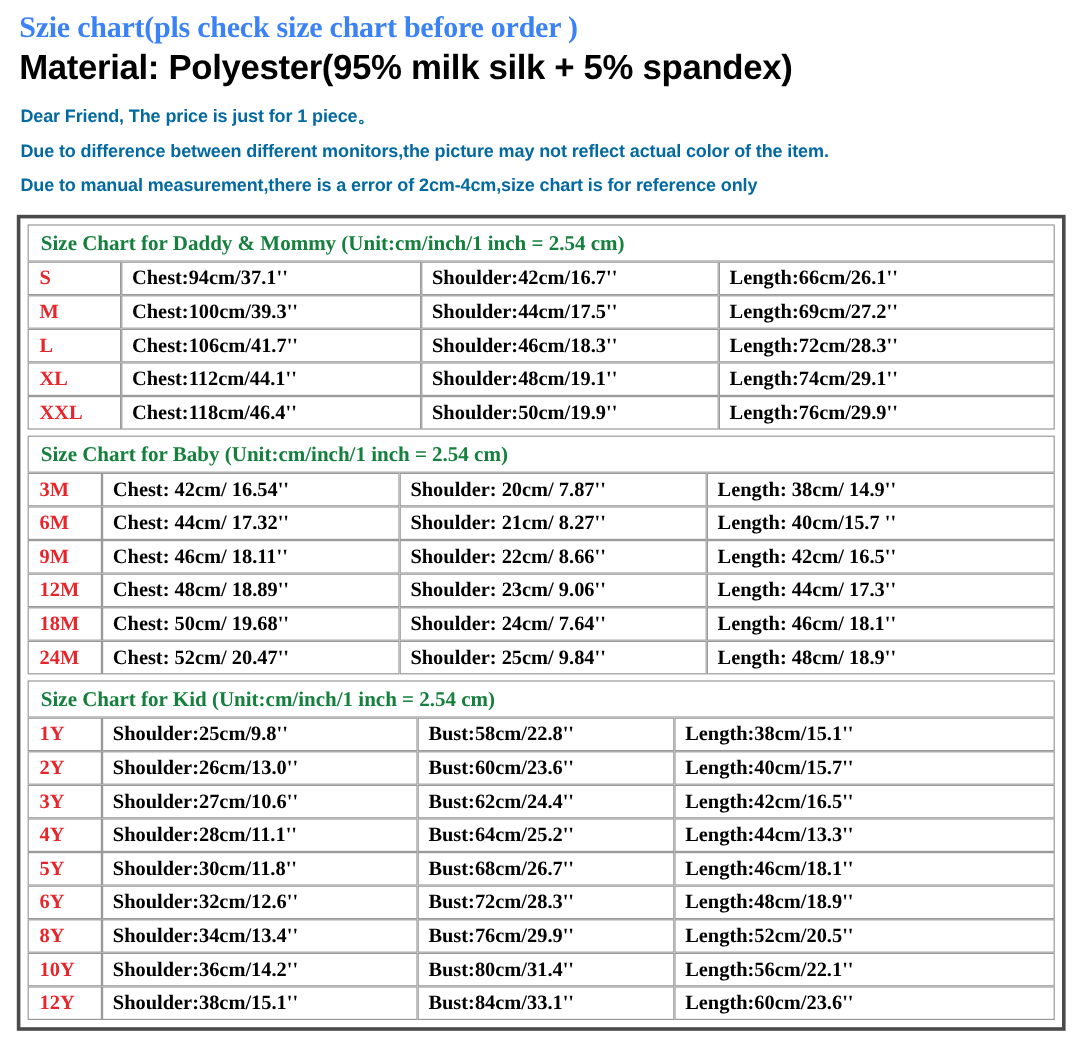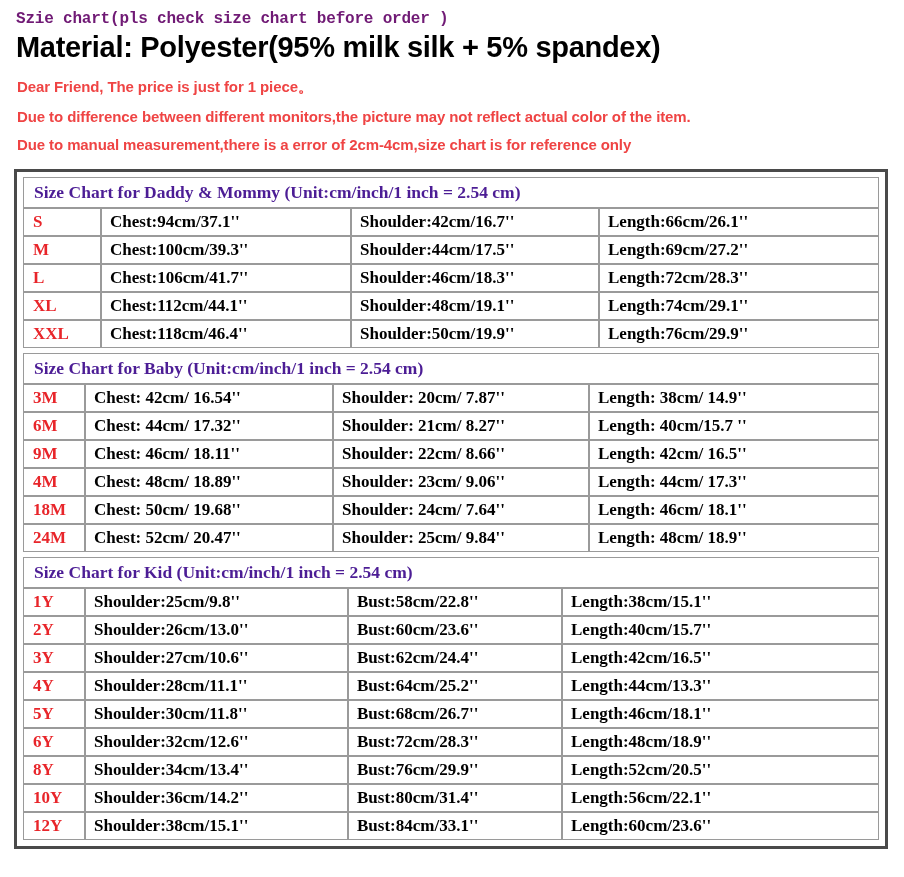--- a/index.html
+++ b/index.html
@@ -15,42 +15,42 @@
     overflow: hidden;
   }
   .page {
     width: 904px;
     height: 877px;
     position: relative;
     box-sizing: border-box;
     padding: 6px 10px 0 14px;
   }
   .headline {
-    font-family: Liberation Mono, monospace;
-    font-weight: bold;
-    color: #701a75;
-    font-size: 16px;
+    font-family: Liberation Serif, serif;
+    font-weight: bold;
+    color: #3b82f6;
+    font-size: 25px;
     letter-spacing: -0.2px;
     margin: 4px 0 2px 2px;
     white-space: nowrap;
   }
   .material {
     font-family: "Liberation Sans", sans-serif;
     font-weight: bold;
     color: #000000;
     font-size: 29px;
     letter-spacing: -0.3px;
     margin: 3px 0 6px 2px;
     white-space: nowrap;
   }
   .note {
     font-family: "Liberation Sans", sans-serif;
     font-weight: bold;
     font-size: 15px;
-    color: #ef4444;
+    color: #0369a1;
     margin: 11px 0 0 3px;
     letter-spacing: -0.1px;
     white-space: nowrap;
   }
   .note.first { margin-top: 14px; }
 
   .charts {
     margin-top: 16px;
     border: 3px solid #4a4a4a;
     padding: 5px 6px 6px 6px;
@@ -65,21 +65,21 @@
   }
   .block { margin-bottom: 5px; }
   .block:last-child { margin-bottom: 0; }
 
   .caption-row td {
     border: 1px solid #9a9a9a;
     padding: 4px 2px 4px 10px;
     font-family: "Liberation Serif", serif;
     font-weight: bold;
     font-size: 17.5px;
-    color: #4c1d95;
+    color: #15803d;
     background: #ffffff;
   }
   .data-row td {
     border: 1px solid #9a9a9a;
     padding: 3px 2px 3px 8px;
     font-family: "Liberation Serif", serif;
     font-weight: bold;
     font-size: 17px;
     color: #000000;
     background: #ffffff;
@@ -191,21 +191,21 @@
           <td>Shoulder: 21cm/ 8.27''</td>
           <td>Length:  40cm/15.7 ''</td>
         </tr>
         <tr class="data-row">
           <td class="sz">9M</td>
           <td>Chest: 46cm/ 18.11''</td>
           <td>Shoulder: 22cm/ 8.66''</td>
           <td>Length: 42cm/ 16.5''</td>
         </tr>
         <tr class="data-row">
-          <td class="sz">4M</td>
+          <td class="sz">12M</td>
           <td>Chest: 48cm/ 18.89''</td>
           <td>Shoulder: 23cm/ 9.06''</td>
           <td>Length: 44cm/ 17.3''</td>
         </tr>
         <tr class="data-row">
           <td class="sz">18M</td>
           <td>Chest: 50cm/ 19.68''</td>
           <td>Shoulder: 24cm/ 7.64''</td>
           <td>Length: 46cm/ 18.1''</td>
         </tr>

